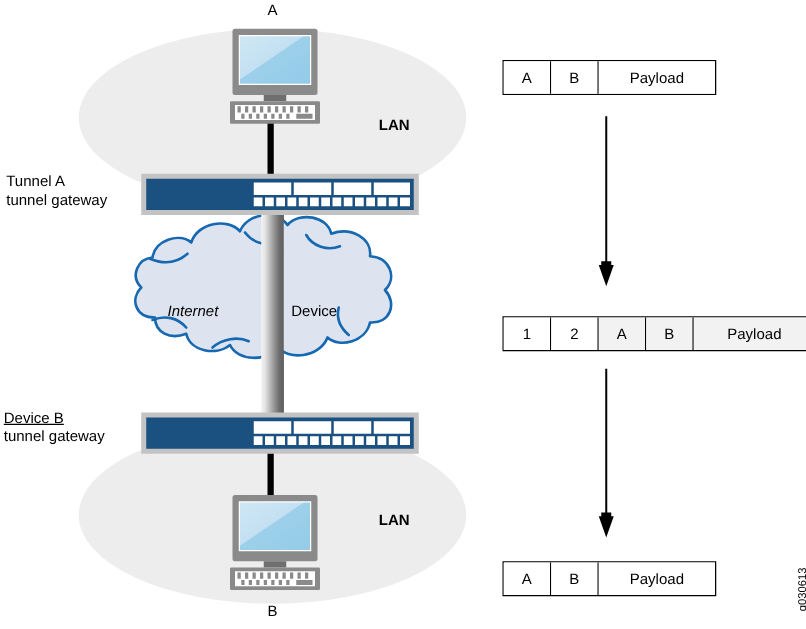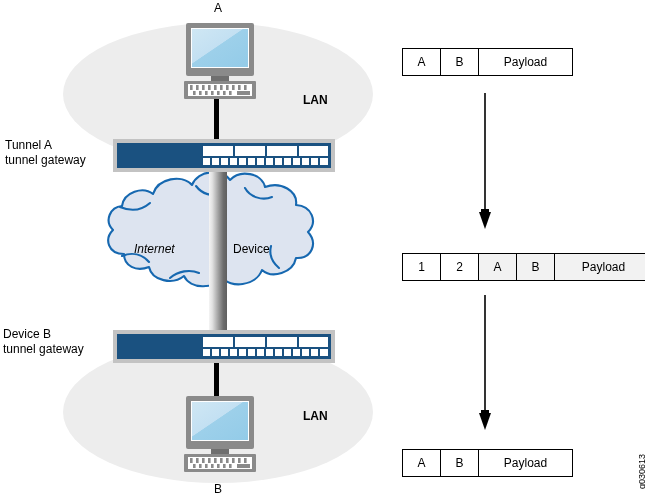--- a/index.html
+++ b/index.html
@@ -275,21 +275,21 @@
   <div class="txt node-label" style="left:214px; top:1px;">A</div>
 
   <div class="txt lan-label" style="left:303px; top:93px;">LAN</div>
 
   <div class="txt device-label" style="left:5px; top:138px;">Tunnel A</div>
   <div class="txt device-label" style="left:5px; top:153px;">tunnel gateway</div>
 
   <div class="txt cloud-label" style="left:134px; top:242px;font-style:italic;">Internet</div>
   <div class="txt cloud-label" style="left:233px; top:242px;">Device</div>
 
-  <div class="txt device-label" style="left:3px; top:327px;">Device B</div>
+  <div class="txt device-label" style="left:3px; top:327px;text-decoration:underline;">Device B</div>
   <div class="txt device-label" style="left:3px; top:342px;">tunnel gateway</div>
 
   <div class="txt lan-label" style="left:303px; top:409px;">LAN</div>
 
   <div class="txt node-label" style="left:214px; top:482px;">B</div>
 
   <div class="packet" style="left:402px; top:48px;">
       <div class="cell" style="width: 38px;">A</div>
       <div class="cell" style="width: 38px;">B</div>
       <div class="cell" style="width: 93px;">Payload</div>

